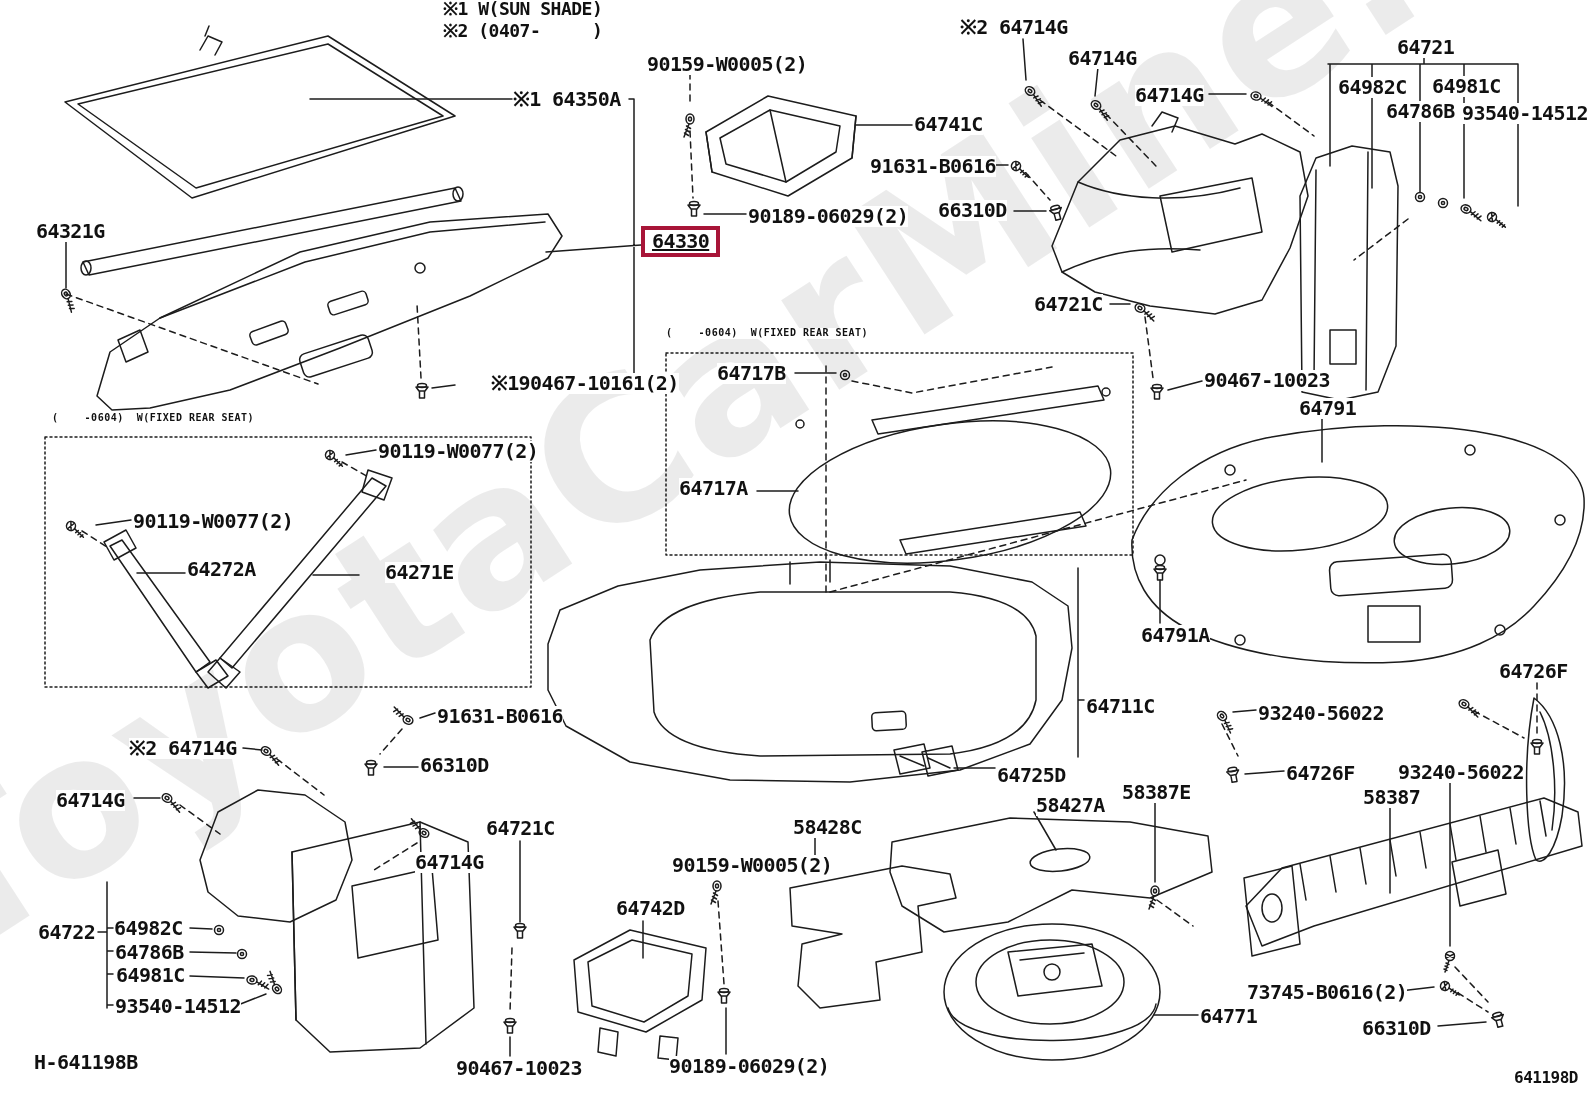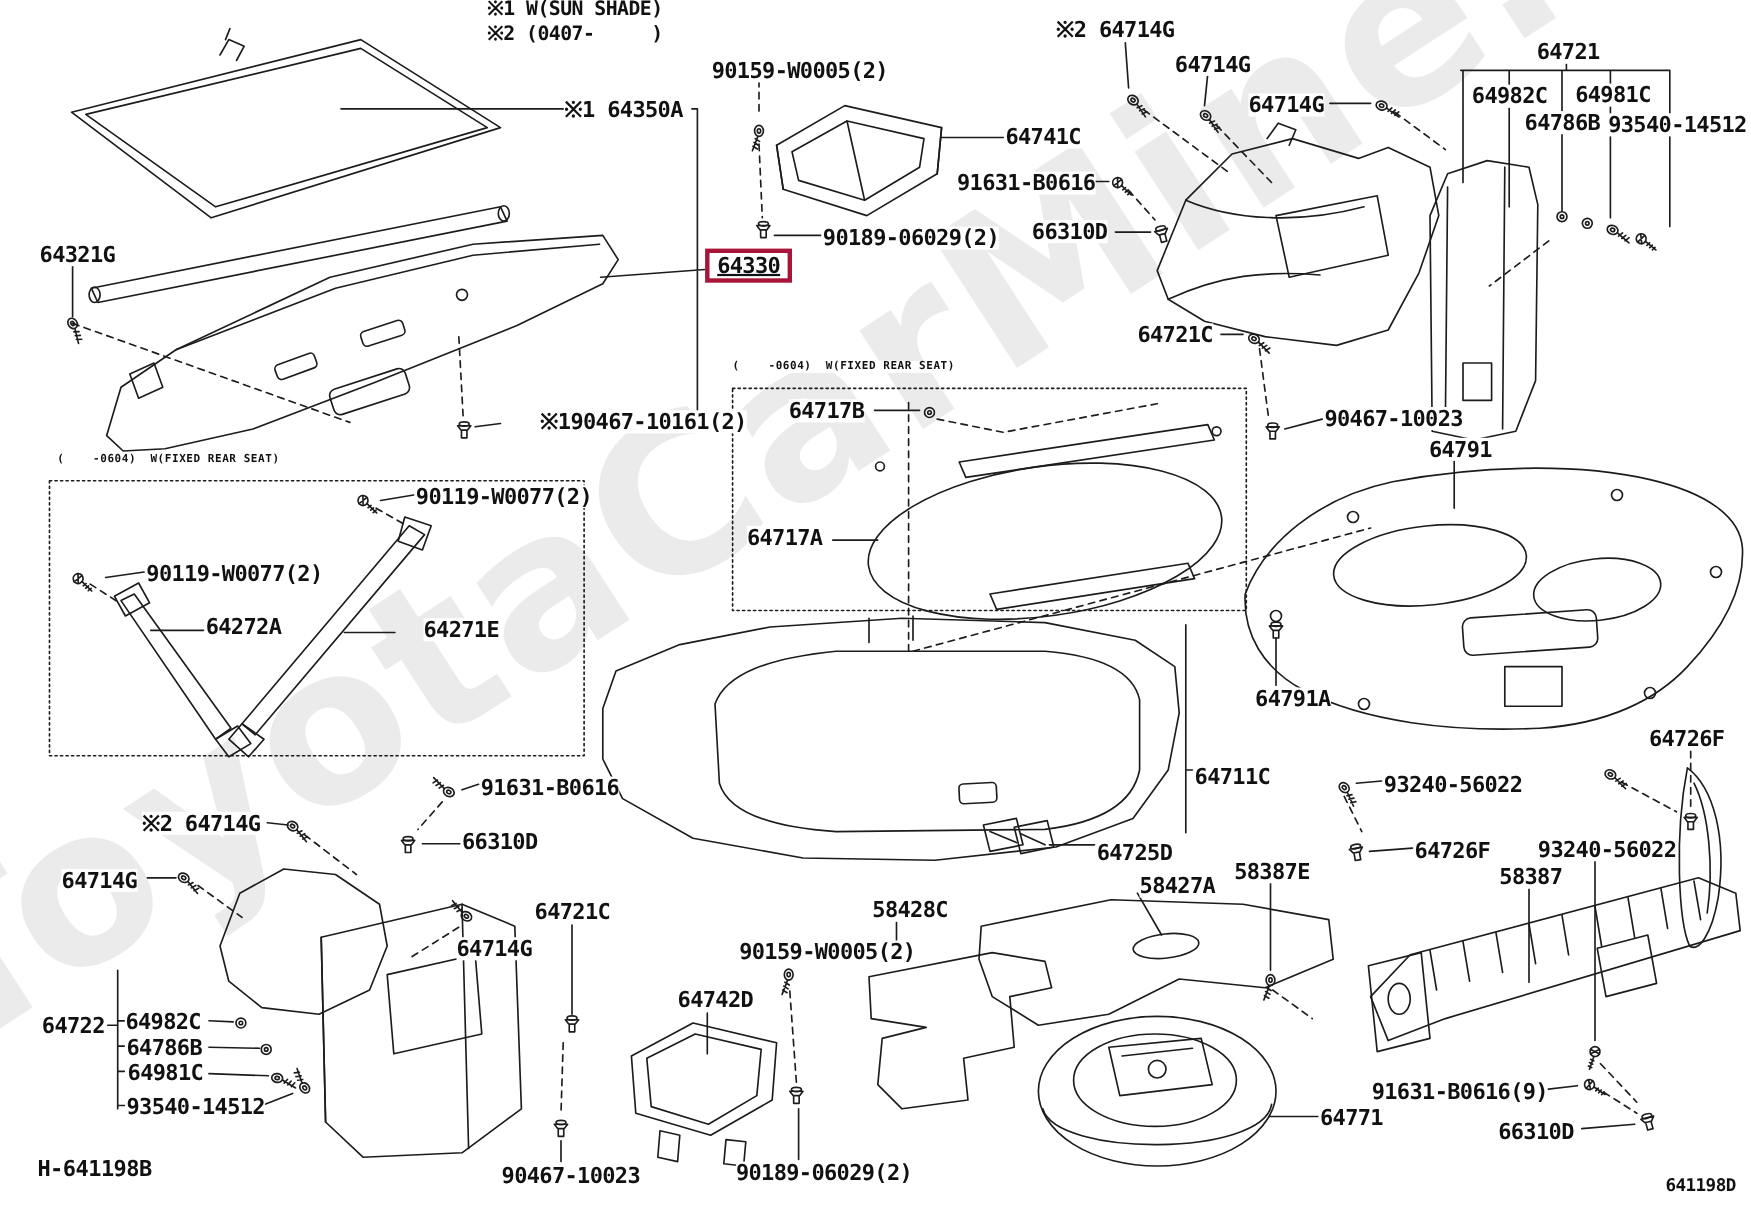--- a/index.html
+++ b/index.html
@@ -296,19 +296,19 @@
       <div class="lbl pn" style="left: 56px; top: 790px;">64714G</div>
       <div class="lbl pn" style="left: 486px; top: 818px;">64721C</div>
       <div class="lbl pn" style="left: 415px; top: 852px;">64714G</div>
       <div class="lbl pn" style="left: 38px; top: 922px;">64722</div>
       <div class="lbl pn" style="left: 114px; top: 918px;">64982C</div>
       <div class="lbl pn" style="left: 115px; top: 942px;">64786B</div>
       <div class="lbl pn" style="left: 116px; top: 965px;">64981C</div>
       <div class="lbl pn" style="left: 115px; top: 996px;">93540-14512</div>
       <div class="lbl pn" style="left: 456px; top: 1058px;">90467-10023</div>
       <div class="lbl pn" style="left: 669px; top: 1056px;">90189-06029(2)</div>
-      <div class="lbl pn" style="left: 1247px; top: 982px;">91631-B0616(9)</div>
+      <div class="lbl pn" style="left: 1247px; top: 982px;">73745-B0616(2)</div>
       <div class="lbl pn" style="left: 1200px; top: 1006px;">64771</div>
       <div class="lbl pn" style="left: 1362px; top: 1018px;">66310D</div>
       <div class="lbl footer" style="left: 34px; top: 1052px;">H-641198B</div>
       <div class="lbl footer2" style="left: 1514px; top: 1070px;">641198D</div>
     </div>
 </div>
 
 </body></html>

